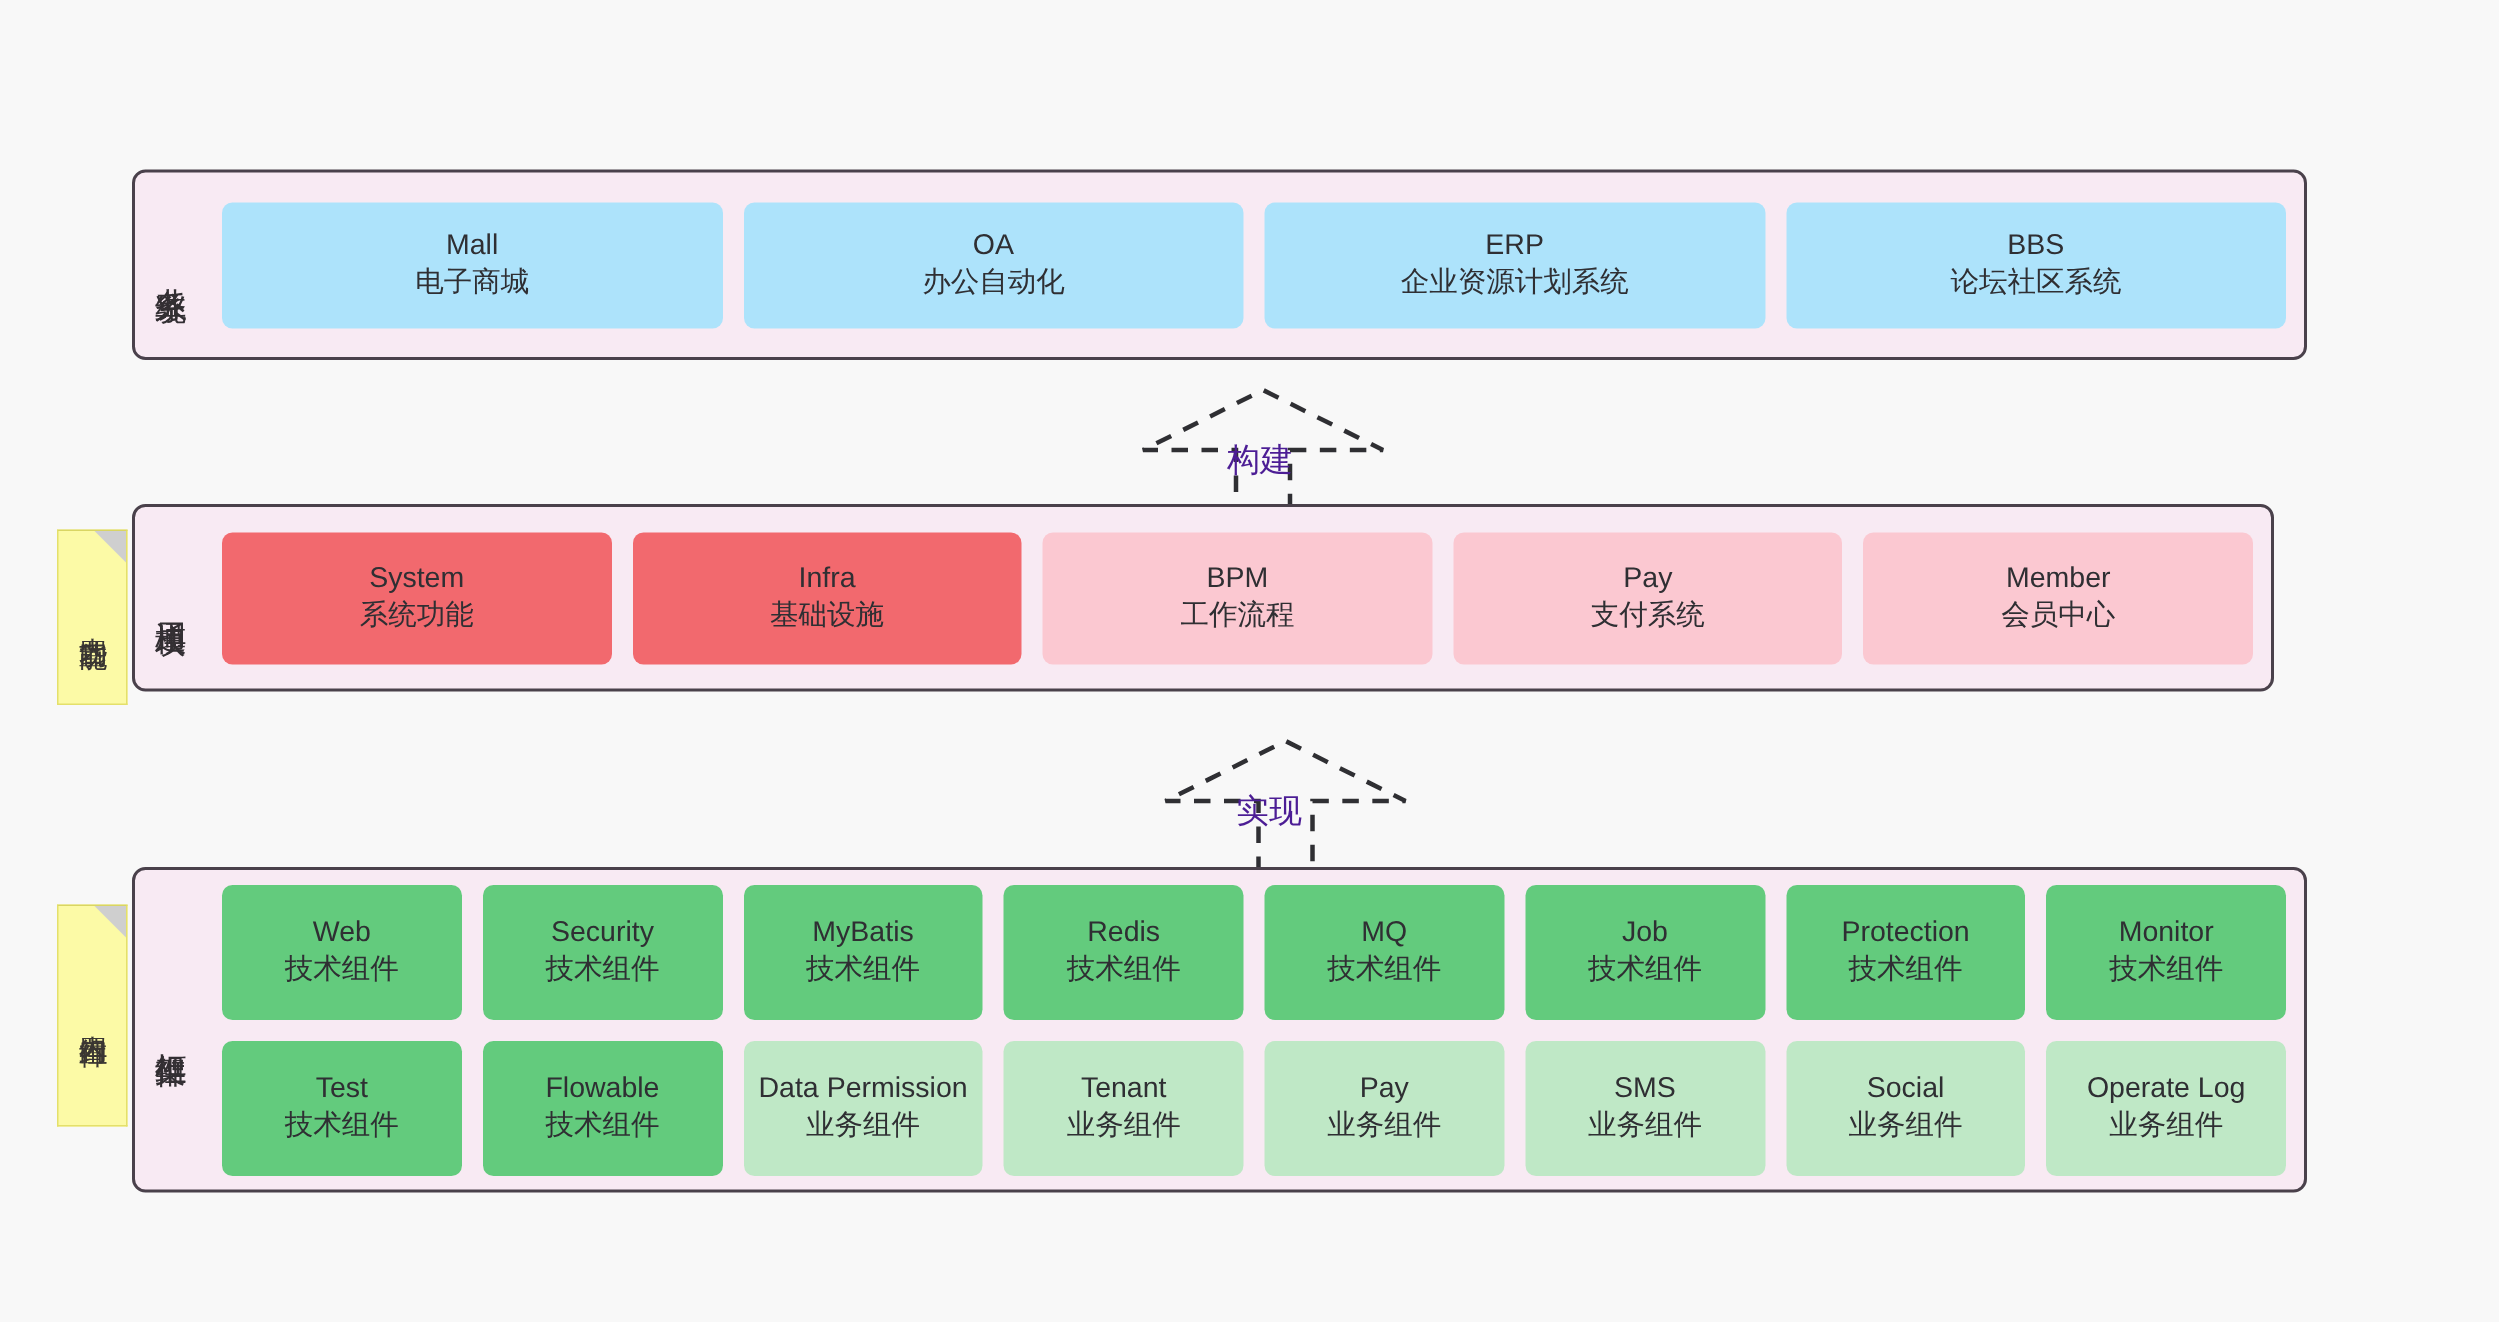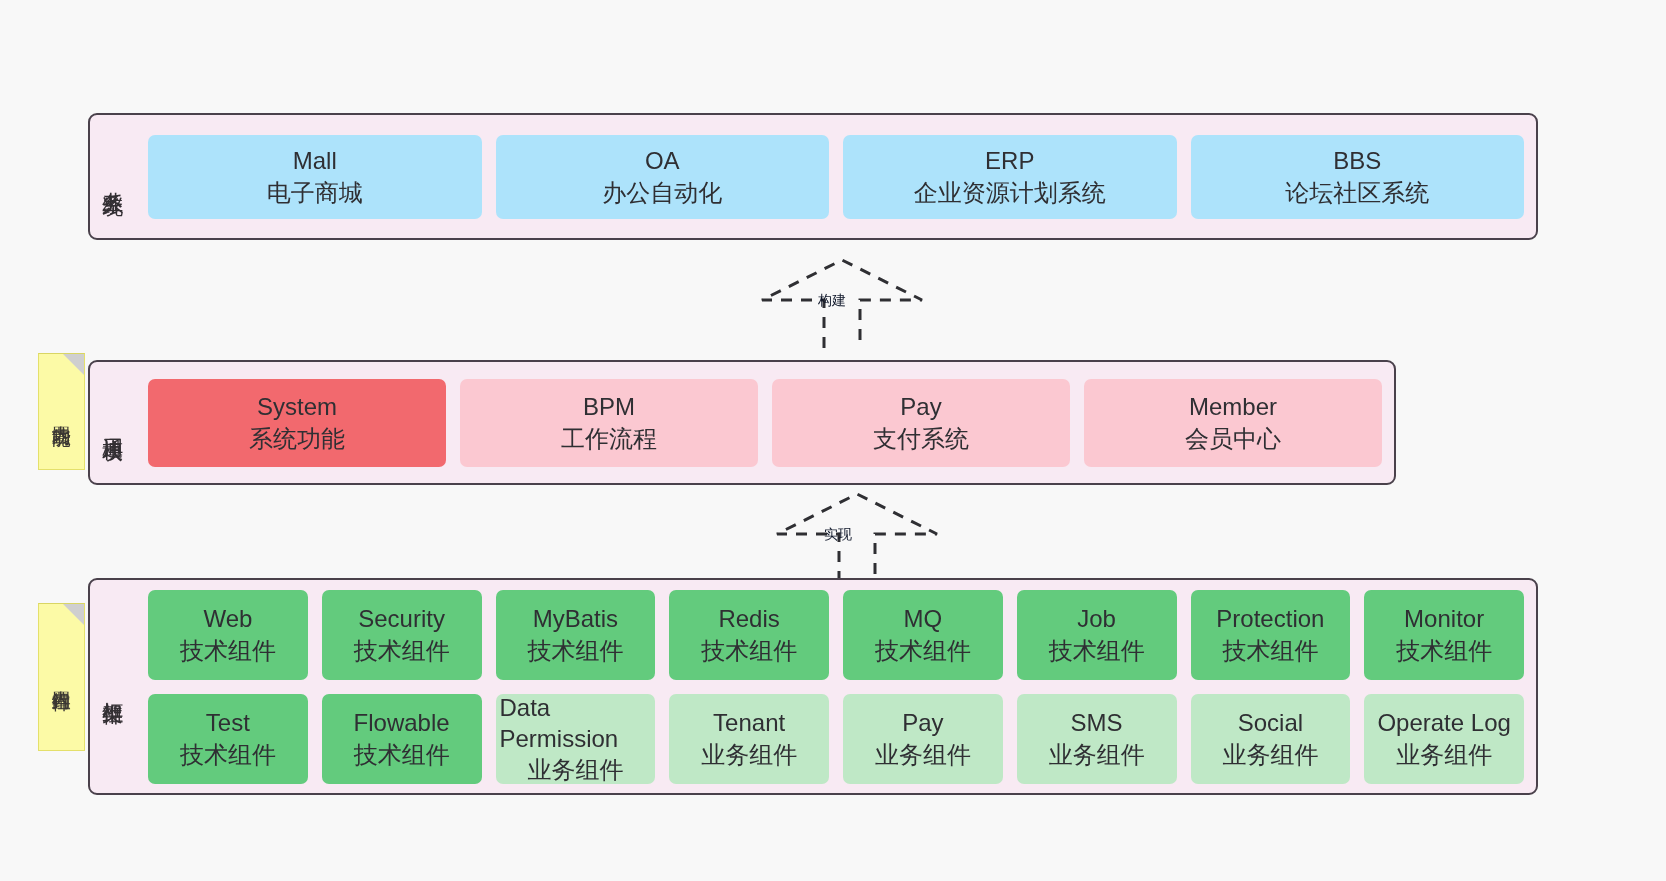--- a/index.html
+++ b/index.html
@@ -57,40 +57,40 @@
 
   
   .node {
     flex: 1 1 0;
     min-width: 0;
     border-radius: 7px;
     display: flex;
     flex-direction: column;
     align-items: center;
     justify-content: center;
-    text-align: left;
+    text-align: right;
     color: #2f2f33;
-    font-size: 24px;
+    font-size: 19px;
     line-height: 1.30;
     padding: 6px 4px;
   }
   .node .ln { display: block; white-space: nowrap; }
   .node .ln.wrap { white-space: normal; }
 
   .blue        { background: #ade3fb; }
   .red-solid   { background: #f2696e; }
   .red-light   { background: #fbc8d1; }
   .green-solid { background: #63cb7d; }
   .green-light { background: #bfe8c6; }
 
   
   #band-business { left: 88px;  top: 113px; width: 1450px; height: 127px; }
   #band-business .node { height: 72px; }
 
-  #band-common   { left: 88px;  top: 360px; width: 1308px; height: 125px; }
+  #band-common   { left: 88px;  top: 336px; width: 1428px; height: 125px; }
   #band-common .node { height: 76px; }
 
   #band-framework{ left: 88px;  top: 578px; width: 1450px; height: 217px; }
   #band-framework .node { height: 78px; }
 
   
   .sticky {
     position: absolute;
     width: 47px;
     background: #fcfaa6;
@@ -121,22 +121,22 @@
 
   
   .uml-arrow {
     position: absolute;
     width: 180px;
     height: 95px;
   }
   .uml-arrow svg { display: block; width: 100%; height: 100%; }
   .uml-label {
     position: absolute;
-    font-size: 14px;
-    color: #0f172a;
+    font-size: 22px;
+    color: #4c1d95;
     background: transparent;
     white-space: nowrap;
   }
   #arrow-build { left: 752px; top: 256px; }
   #arrow-build-label { left: 818px; top: 292px; }
   #arrow-impl  { left: 767px; top: 490px; }
   #arrow-impl-label  { left: 824px; top: 526px; }
 </style>
 </head>
 <body>
@@ -178,20 +178,24 @@
     <span>内置功能</span>
   </div>
   <div class="band" id="band-common">
     <div class="band-title">通用模块</div>
     <div class="band-body">
       <div class="row">
         <div class="node red-solid">
           <span class="ln">System</span>
           <span class="ln">系统功能</span>
         </div>
+        <div class="node red-solid">
+          <span class="ln">Infra</span>
+          <span class="ln">基础设施</span>
+        </div>
         <div class="node red-light">
           <span class="ln">BPM</span>
           <span class="ln">工作流程</span>
         </div>
         <div class="node red-light">
           <span class="ln">Pay</span>
           <span class="ln">支付系统</span>
         </div>
         <div class="node red-light">
           <span class="ln">Member</span>

